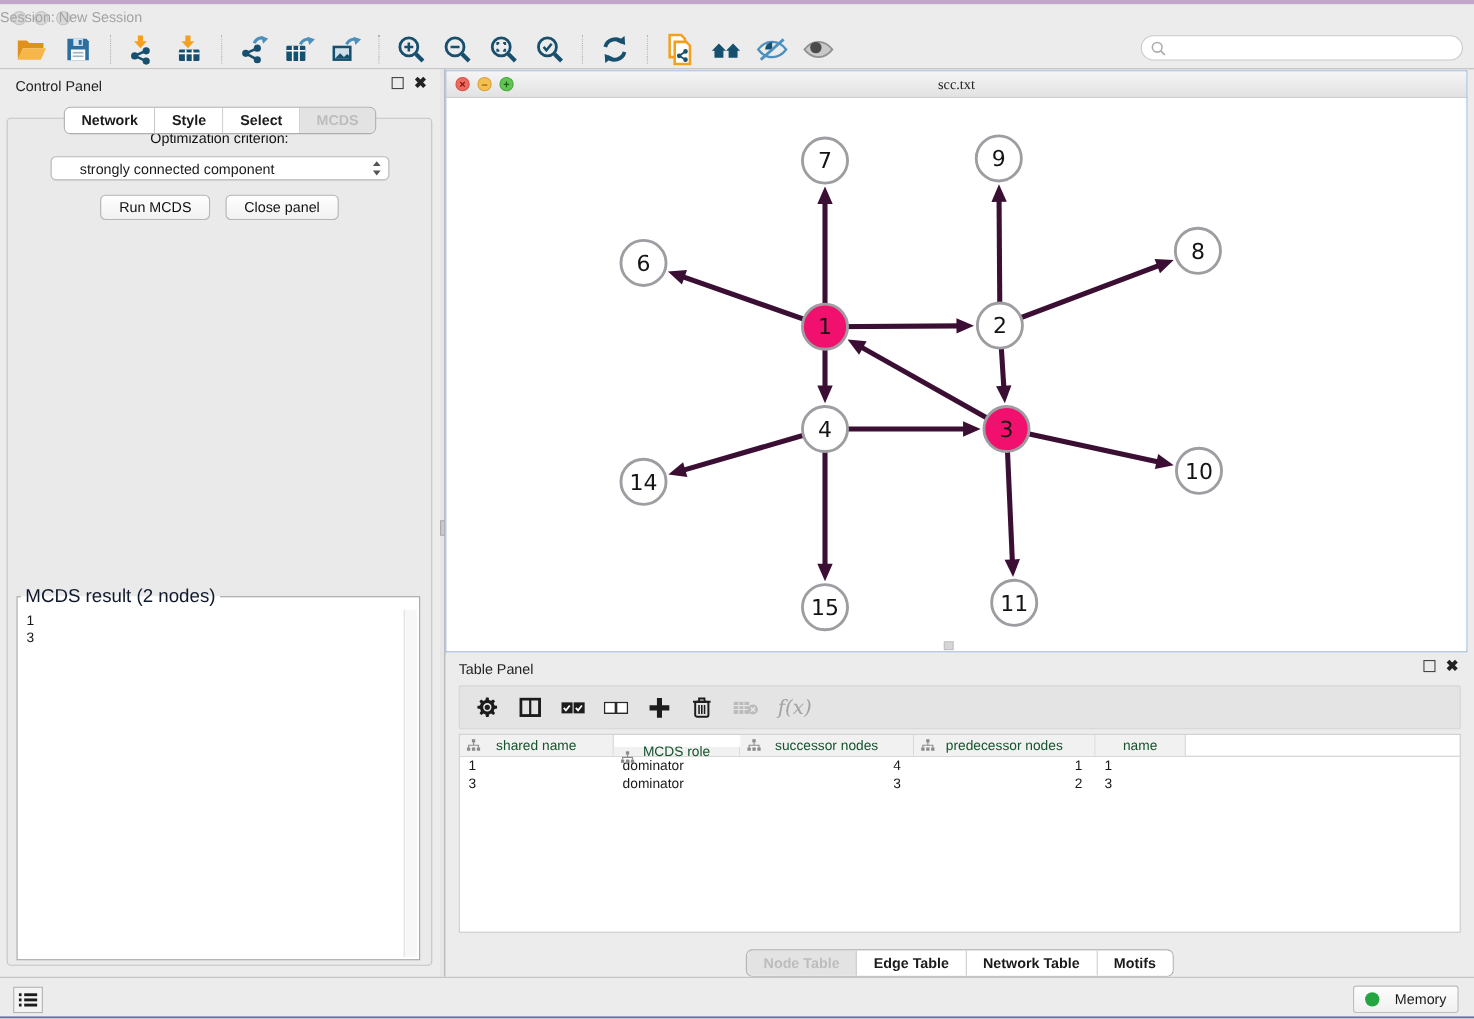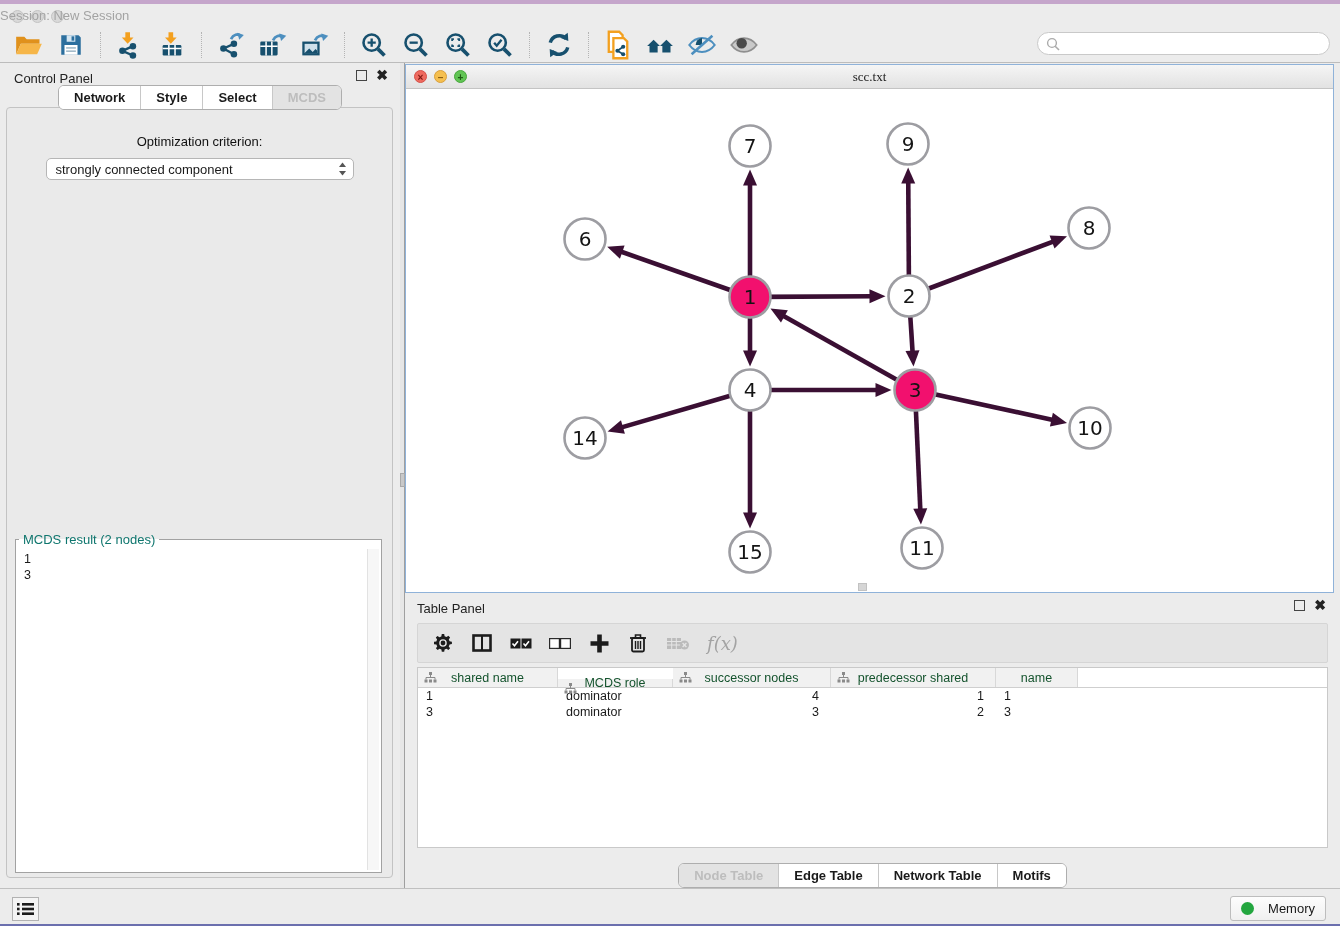--- a/index.html
+++ b/index.html
@@ -21,39 +21,39 @@
   #search-box { position:absolute; right:10px; top:32px; width:293px; height:23px; background:#fff;
     border:1px solid #c9c9c9; border-radius:12px; display:flex; align-items:center; padding-left:8px; }
   #search-box svg { opacity:.75; }
   
   #control-panel { position:absolute; left:0; top:63px; width:400px; height:825px; background:#ececec; }
   #cp-header { position:relative; height:28px; }
   #cp-title { position:absolute; left:14px; top:8px; font-size:13px; color:#222; }
   .panel-btns { position:absolute; right:12px; top:7px; display:flex; gap:9px; align-items:center; }
   .float-glyph { width:11px; height:11px; border:1.6px solid #444; display:inline-block; }
   .close-glyph { font-size:14px; font-weight:bold; color:#222; line-height:11px; }
-  #cp-tabs { position:absolute; left:0; right:0; top:22px; display:flex; justify-content:center; z-index:2;text-align:right; }
+  #cp-tabs { position:absolute; left:0; right:0; top:34px; display:flex; justify-content:center; z-index:2;text-align:right; }
   .seg { display:flex; border:1px solid #aeaeae; border-radius:6px; overflow:hidden; background:#fff;
     font-size:13px; font-weight:bold; }
   .seg > div { padding:4px 15px; border-right:1px solid #c8c8c8; background:#fff; white-space:nowrap; }
   .seg > div:last-child { border-right:none; }
   .seg > div.seg-disabled { background:#e3e3e3; color:#bdbdbd; }
   #cp-body { position:absolute; left:6px; right:7px; top:44px; bottom:10px;
     border:1px solid #c3c3c3; border-radius:4px; background:#eaeaea; }
-  #opt-label { margin-top:26px; text-align:center; font-size:13px; color:#111; }
+  #opt-label { margin-top:10px; text-align:center; font-size:13px; color:#111; }
   #criterion-select { margin:9px auto 0 auto; width:308px; height:22px; background:#fff;
     border:1px solid #b6b6b6; border-radius:5px; display:flex; align-items:center;
-    padding:0 6px 0 9px; font-size:13px; }
+    padding:0 6px 0 26px; font-size:13px; }
   #criterion-select .val { flex:1; }
   #cp-buttons { margin-top:13px; display:flex; justify-content:center; gap:14px; }
   .mac-btn { padding:3px 16px; font-size:13px; background:linear-gradient(#ffffff,#f1f1f1);
     border:1px solid #b6b6b6; border-radius:5px; color:#111; }
   #result-fieldset { position:absolute; left:8px; right:10px; top:424px; bottom:4px;
     border:1px solid #a2a2a2; background:#fff; }
-  #result-fieldset legend { font-size:13px; margin-left:3px; padding:0 4px; background:transparent; color:#0f766e; }
+  #result-fieldset legend { font-size:17px; margin-left:3px; padding:0 4px; background:transparent; color:#0f172a; }
   #result-scroll { position:absolute; left:2px; right:2px; top:2px; bottom:2px; background:#fff; overflow:hidden; }
   #result-text { white-space:pre; font-size:12.5px; line-height:16px; padding:2px 6px; }
   #result-sb { position:absolute; right:0; top:0; bottom:0; width:12px; background:#f7f7f7; border-left:1px solid #e2e2e2; }
   
   #v-splitter { position:absolute; left:400px; top:63px; width:5px; bottom:38px; background:#e6e6e6;
     border-right:1px solid #9f9f9f; }
   #v-splitter .thumb { position:absolute; left:0; top:410px; width:5px; height:14px;
     background:#c9c9c9; border:1px solid #aaa; }
   
   #net-window { position:absolute; left:405px; top:64px; width:929px; height:529px;
@@ -267,20 +267,24 @@
   </div>
   <div id="cp-body">
     <div id="opt-label">Optimization criterion:</div>
     <div id="criterion-select">
       <span class="val">strongly connected component</span>
       <svg width="9" height="14" viewBox="0 0 9 14">
         <path d="M4.5 0.5 L8 5 H1 Z" fill="#555"></path>
         <path d="M4.5 13.5 L1 9 H8 Z" fill="#555"></path>
       </svg>
     </div>
+    <div id="cp-buttons">
+      <button class="mac-btn">Run MCDS</button>
+      <button class="mac-btn">Close panel</button>
+    </div>
     <fieldset id="result-fieldset">
       <legend>MCDS result (2 nodes)</legend>
       <div id="result-scroll">
         <div id="result-text">1
 3</div>
         <div id="result-sb"></div>
       </div>
     </fieldset>
   </div>
 </div>
@@ -474,21 +478,21 @@
         <div class="hcell" style="width: 165px;">
           <svg class="hicon" width="13" height="13" viewBox="0 0 13 13">
             <g fill="#8a8a8a">
               <rect x="5" y="1" width="3" height="3"></rect>
               <rect x="0.5" y="8.5" width="3" height="3"></rect>
               <rect x="5" y="8.5" width="3" height="3"></rect>
               <rect x="9.5" y="8.5" width="3" height="3"></rect>
             </g>
             <path d="M6.5 4 v2.5 M2 8.5 V6.5 h9 v2" stroke="#8a8a8a" stroke-width="1" fill="none"></path>
           </svg>
-          <span>predecessor shared</span>
+          <span>predecessor nodes</span>
         </div>
         <div class="hcell" style="width: 82px;">
           <span>name</span>
         </div>
       </div>
     <div id="tp-rows">
         <div class="trow">
           <div class="tcell" style="width: 140px; text-align: left; padding: 0px 0px 0px 8px;">1</div>
           <div class="tcell" style="width: 115px; text-align: left; padding: 0px 0px 0px 8px;">dominator</div>
           <div class="tcell" style="width: 158px; text-align: right; padding: 0px 12px 0px 0px;">4</div>

